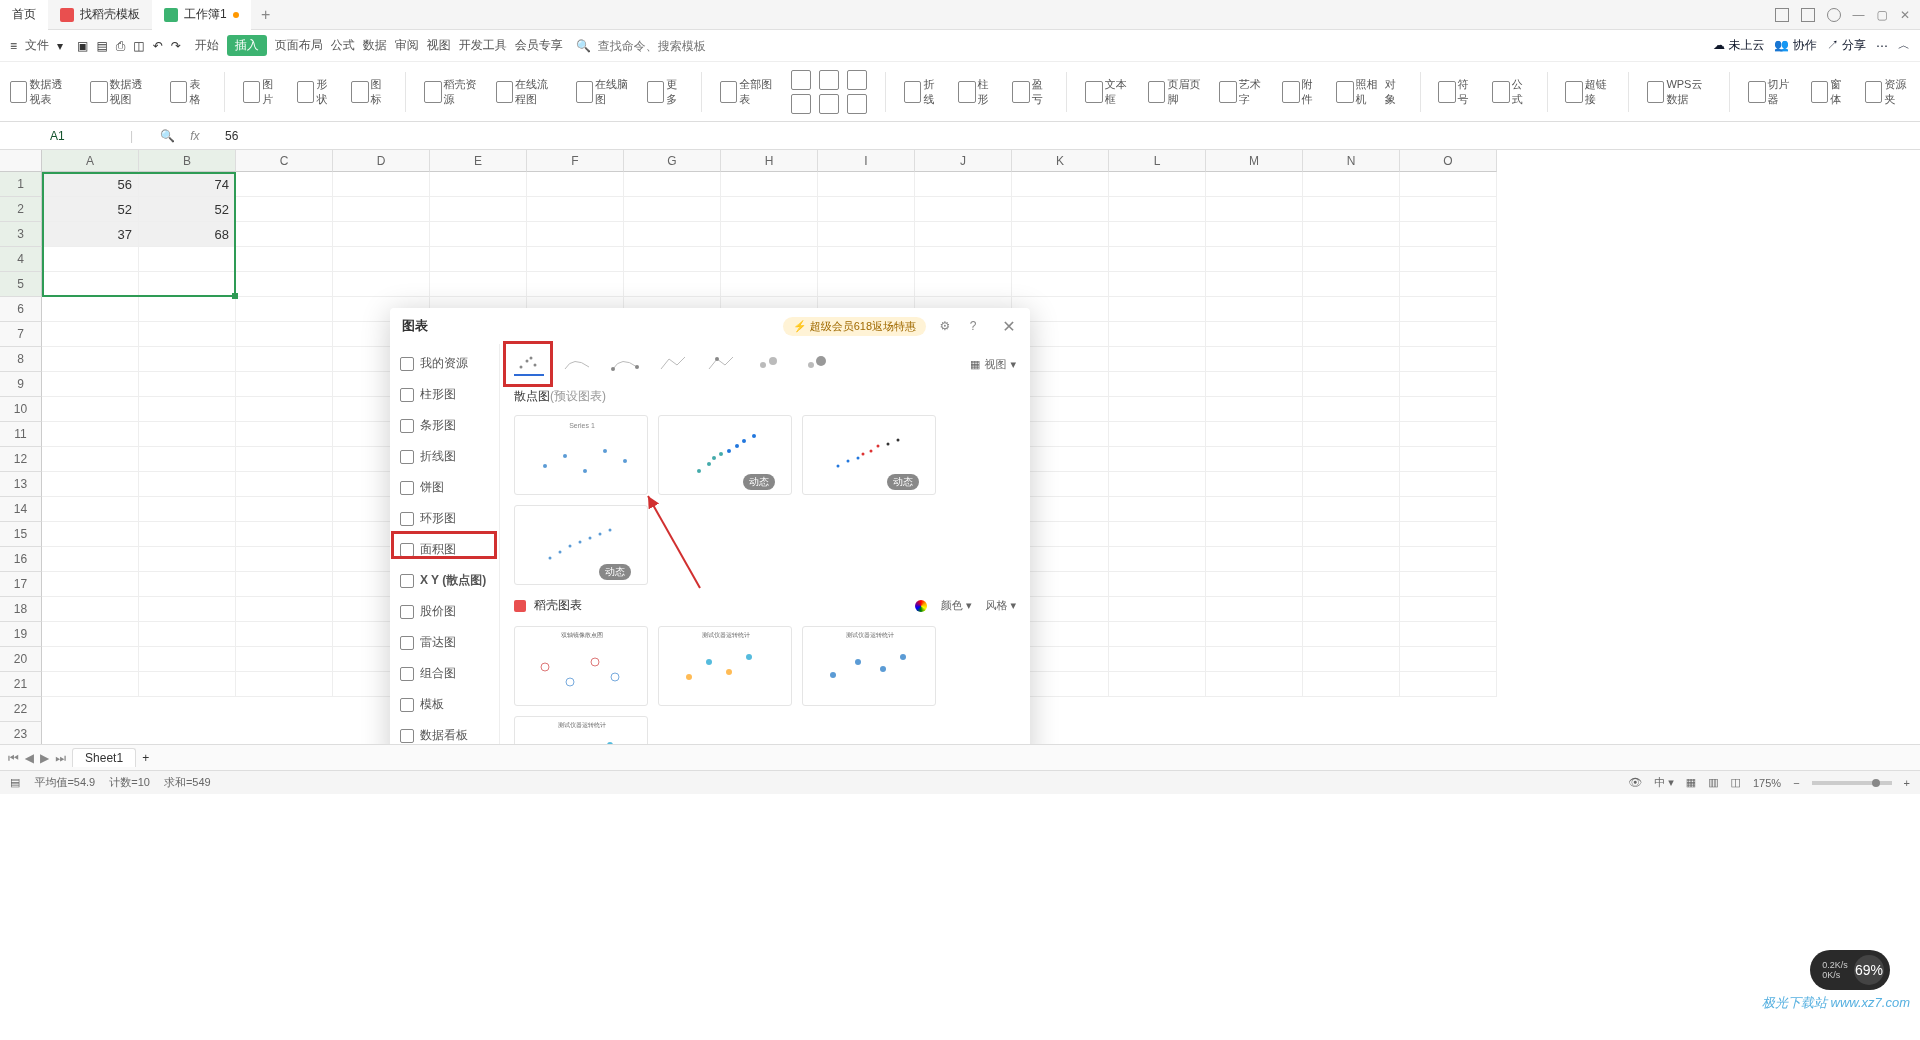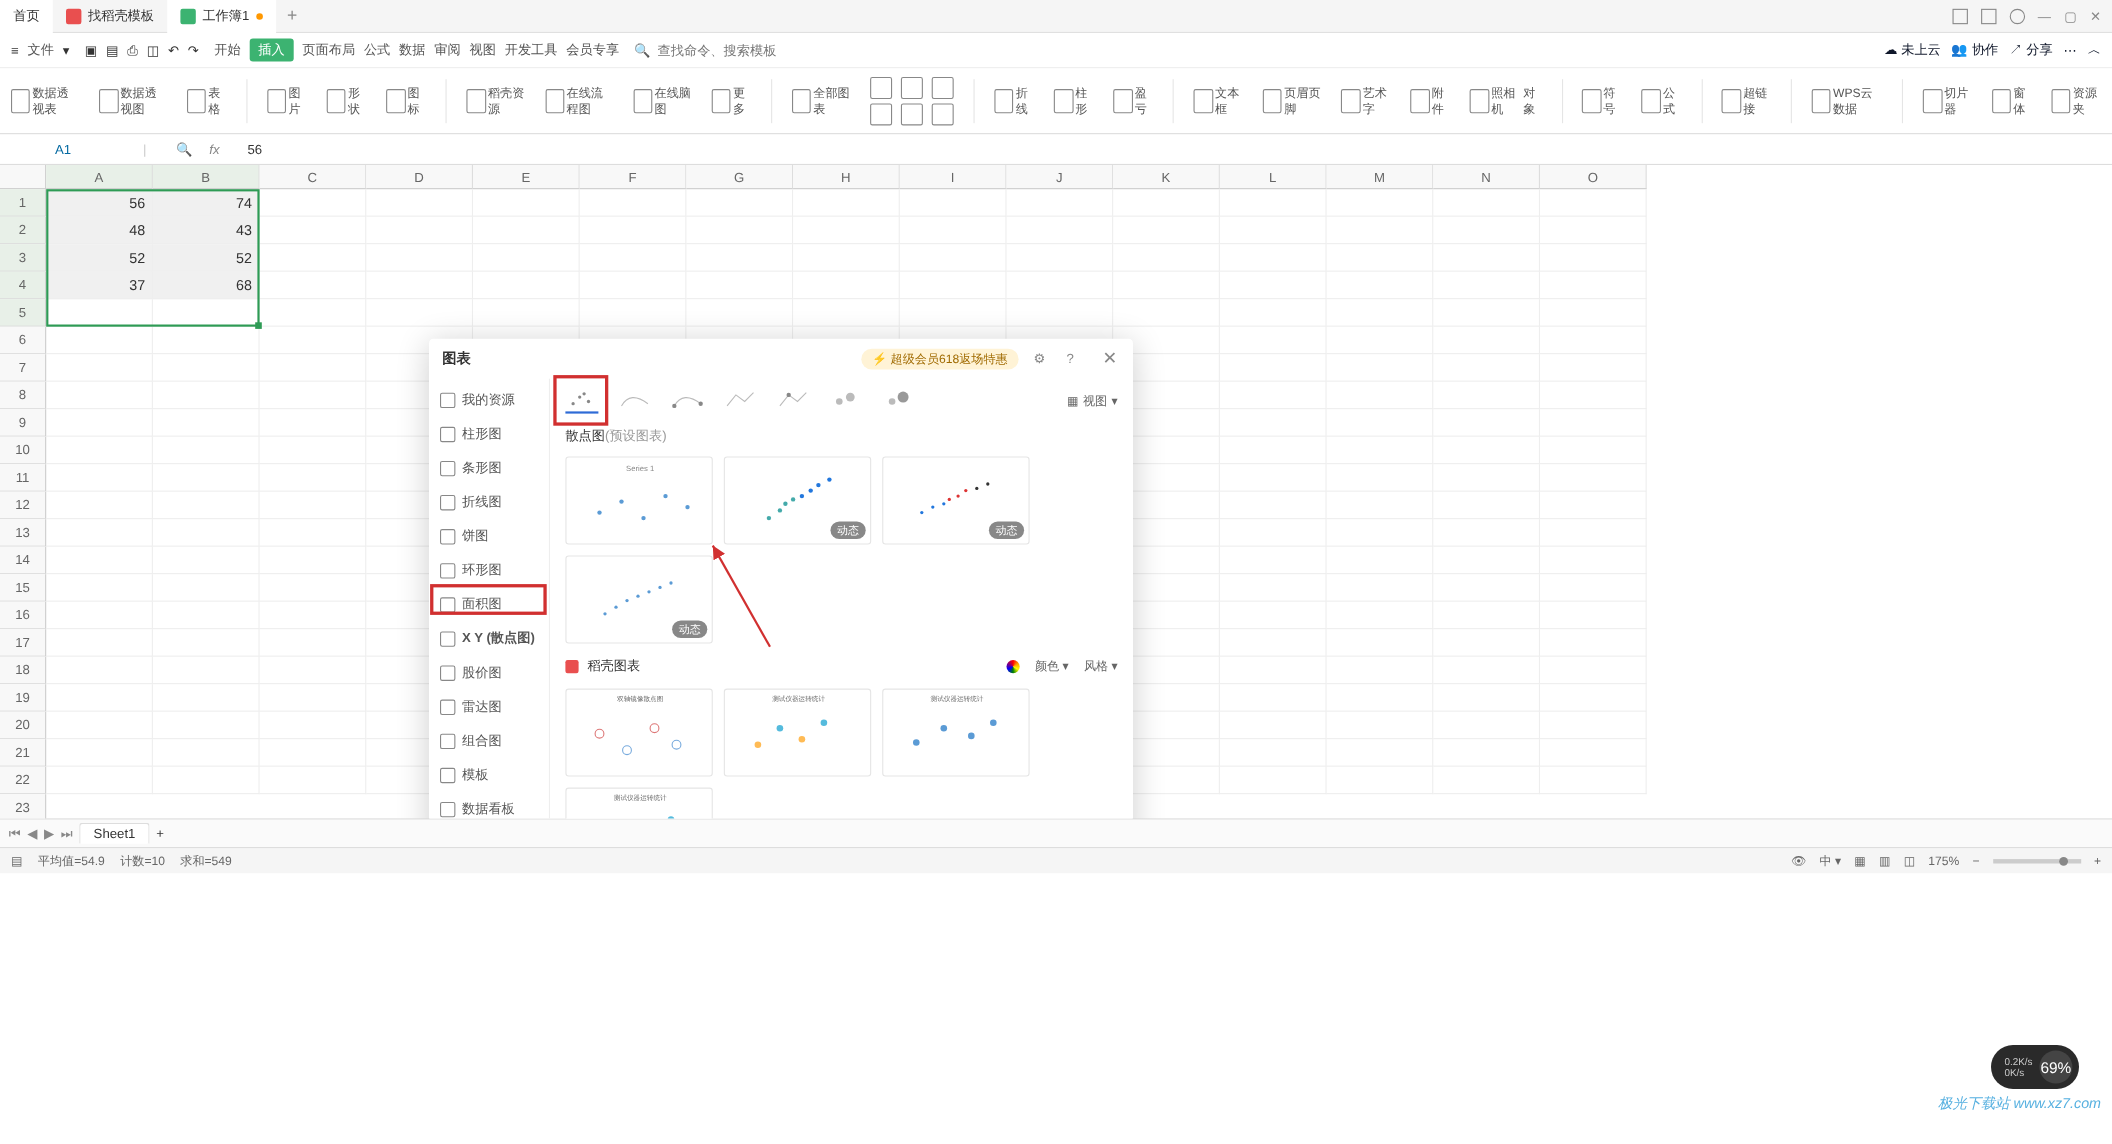--- a/index.html
+++ b/index.html
@@ -22,21 +22,21 @@
 .menubar .search{display:flex;align-items:center;gap:6px;color:#999;}
 .menubar .search input{border:none;outline:none;width:120px;font-size:12px;color:#999;}
 .menubar .right{margin-left:auto;display:flex;gap:10px;color:#0f172a;align-items:center;}
 .ribbon{height:60px;display:flex;align-items:center;padding:0 10px;gap:18px;border-bottom:1px solid #ddd;}
 .ritem{display:flex;align-items:center;gap:2px;color:#555;font-size:11px;}
 .ritem .ic{width:22px;height:22px;border:1px solid #888;border-radius:2px;}
 .rsep{width:1px;height:40px;background:#e5e5e5;}
 .rowicons{display:flex;gap:8px;}
 .rowicons .ic{width:20px;height:20px;border:1px solid #888;border-radius:2px;}
 .formulabar{height:28px;display:flex;align-items:center;border-bottom:1px solid #ddd;}
-.namebox{width:130px;padding-left:50px;color:#0369a1;}
+.namebox{width:130px;padding-left:50px;color:#14532d;}
 .fx{width:40px;text-align:center;color:#888;font-style:italic;}
 .formula-input{flex:1;padding-left:10px;color:#333;}
 .sheet-area{position:relative;height:594px;overflow:hidden;}
 .colheaders{display:flex;height:22px;}
 .corner{width:42px;border-right:1px solid #ccc;border-bottom:1px solid #ccc;background:#f8f8f8;}
 .colh{width:97px;text-align:center;line-height:22px;border-right:1px solid #ddd;border-bottom:1px solid #ccc;background:#f8f8f8;color:#666;}
 .rows{display:flex;}
 .rownums{display:flex;flex-direction:column;}
 .rn{width:42px;height:25px;line-height:25px;text-align:center;border-right:1px solid #ccc;border-bottom:1px solid #ddd;background:#f8f8f8;color:#666;}
 .cells{display:flex;flex-direction:column;}
@@ -62,21 +62,21 @@
 .dlg-right{flex:1;display:flex;flex-direction:column;overflow:hidden;}
 .subtypes{display:flex;gap:18px;padding:8px 14px;align-items:center;}
 .subtype{width:30px;height:24px;border-bottom:2px solid transparent;display:flex;align-items:center;justify-content:center;}
 .subtype svg{width:28px;height:20px;}
 .subtype.active{border-bottom-color:#2e6bd6;}
 .viewtoggle{margin-left:auto;color:#666;font-size:11px;display:flex;align-items:center;gap:4px;}
 .section-title{padding:4px 14px;color:#333;font-size:12px;}
 .section-title .sub{color:#999;}
 .thumbs{display:flex;gap:10px;padding:6px 14px;flex-wrap:wrap;}
 .thumb{width:134px;height:80px;border:1px solid #e5e5e5;border-radius:3px;position:relative;background:#fff;overflow:hidden;}
-.thumb .tag{position:absolute;right:4px;bottom:4px;background:#888;color:#fff;font-size:10px;padding:1px 6px;border-radius:8px;}
+.thumb .tag{position:absolute;right:16px;bottom:4px;background:#888;color:#fff;font-size:10px;padding:1px 6px;border-radius:8px;}
 .thumb svg{width:100%;height:100%;}
 .section2{display:flex;align-items:center;padding:6px 14px;gap:8px;}
 .docer{width:12px;height:12px;background:#e94f4f;border-radius:2px;}
 .filters{margin-left:auto;display:flex;gap:14px;color:#666;font-size:11px;align-items:center;}
 .colordot{width:12px;height:12px;border-radius:50%;background:conic-gradient(red,orange,yellow,green,blue,purple,red);}
 .arrow{position:absolute;pointer-events:none;}
 .arrow svg{overflow:visible;}
 .sheettabs{height:26px;display:flex;align-items:center;border-top:1px solid #ddd;padding:0 8px;gap:6px;background:#fafafa;}
 .sheettabs .nav{color:#888;}
 .stab{padding:2px 12px;background:#fff;border:1px solid #ddd;border-bottom:none;border-radius:3px 3px 0 0;}
@@ -334,37 +334,20 @@
         <div class="rn">19</div>
         <div class="rn">20</div>
         <div class="rn">21</div>
         <div class="rn">22</div>
         <div class="rn">23</div>
       </div>
     <div class="cells">
         <div class="crow">
           <div class="cell datacell">56</div>
           <div class="cell datacell">74</div>
-          <div class="cell"></div>
-          <div class="cell"></div>
-          <div class="cell"></div>
-          <div class="cell"></div>
-          <div class="cell"></div>
-          <div class="cell"></div>
-          <div class="cell"></div>
-          <div class="cell"></div>
-          <div class="cell"></div>
-          <div class="cell"></div>
-          <div class="cell"></div>
-          <div class="cell"></div>
-          <div class="cell"></div>
-        </div>
-        <div class="crow">
-          <div class="cell datacell">48</div>
-          <div class="cell datacell">43</div>
           <div class="cell"></div>
           <div class="cell"></div>
           <div class="cell"></div>
           <div class="cell"></div>
           <div class="cell"></div>
           <div class="cell"></div>
           <div class="cell"></div>
           <div class="cell"></div>
           <div class="cell"></div>
           <div class="cell"></div>

